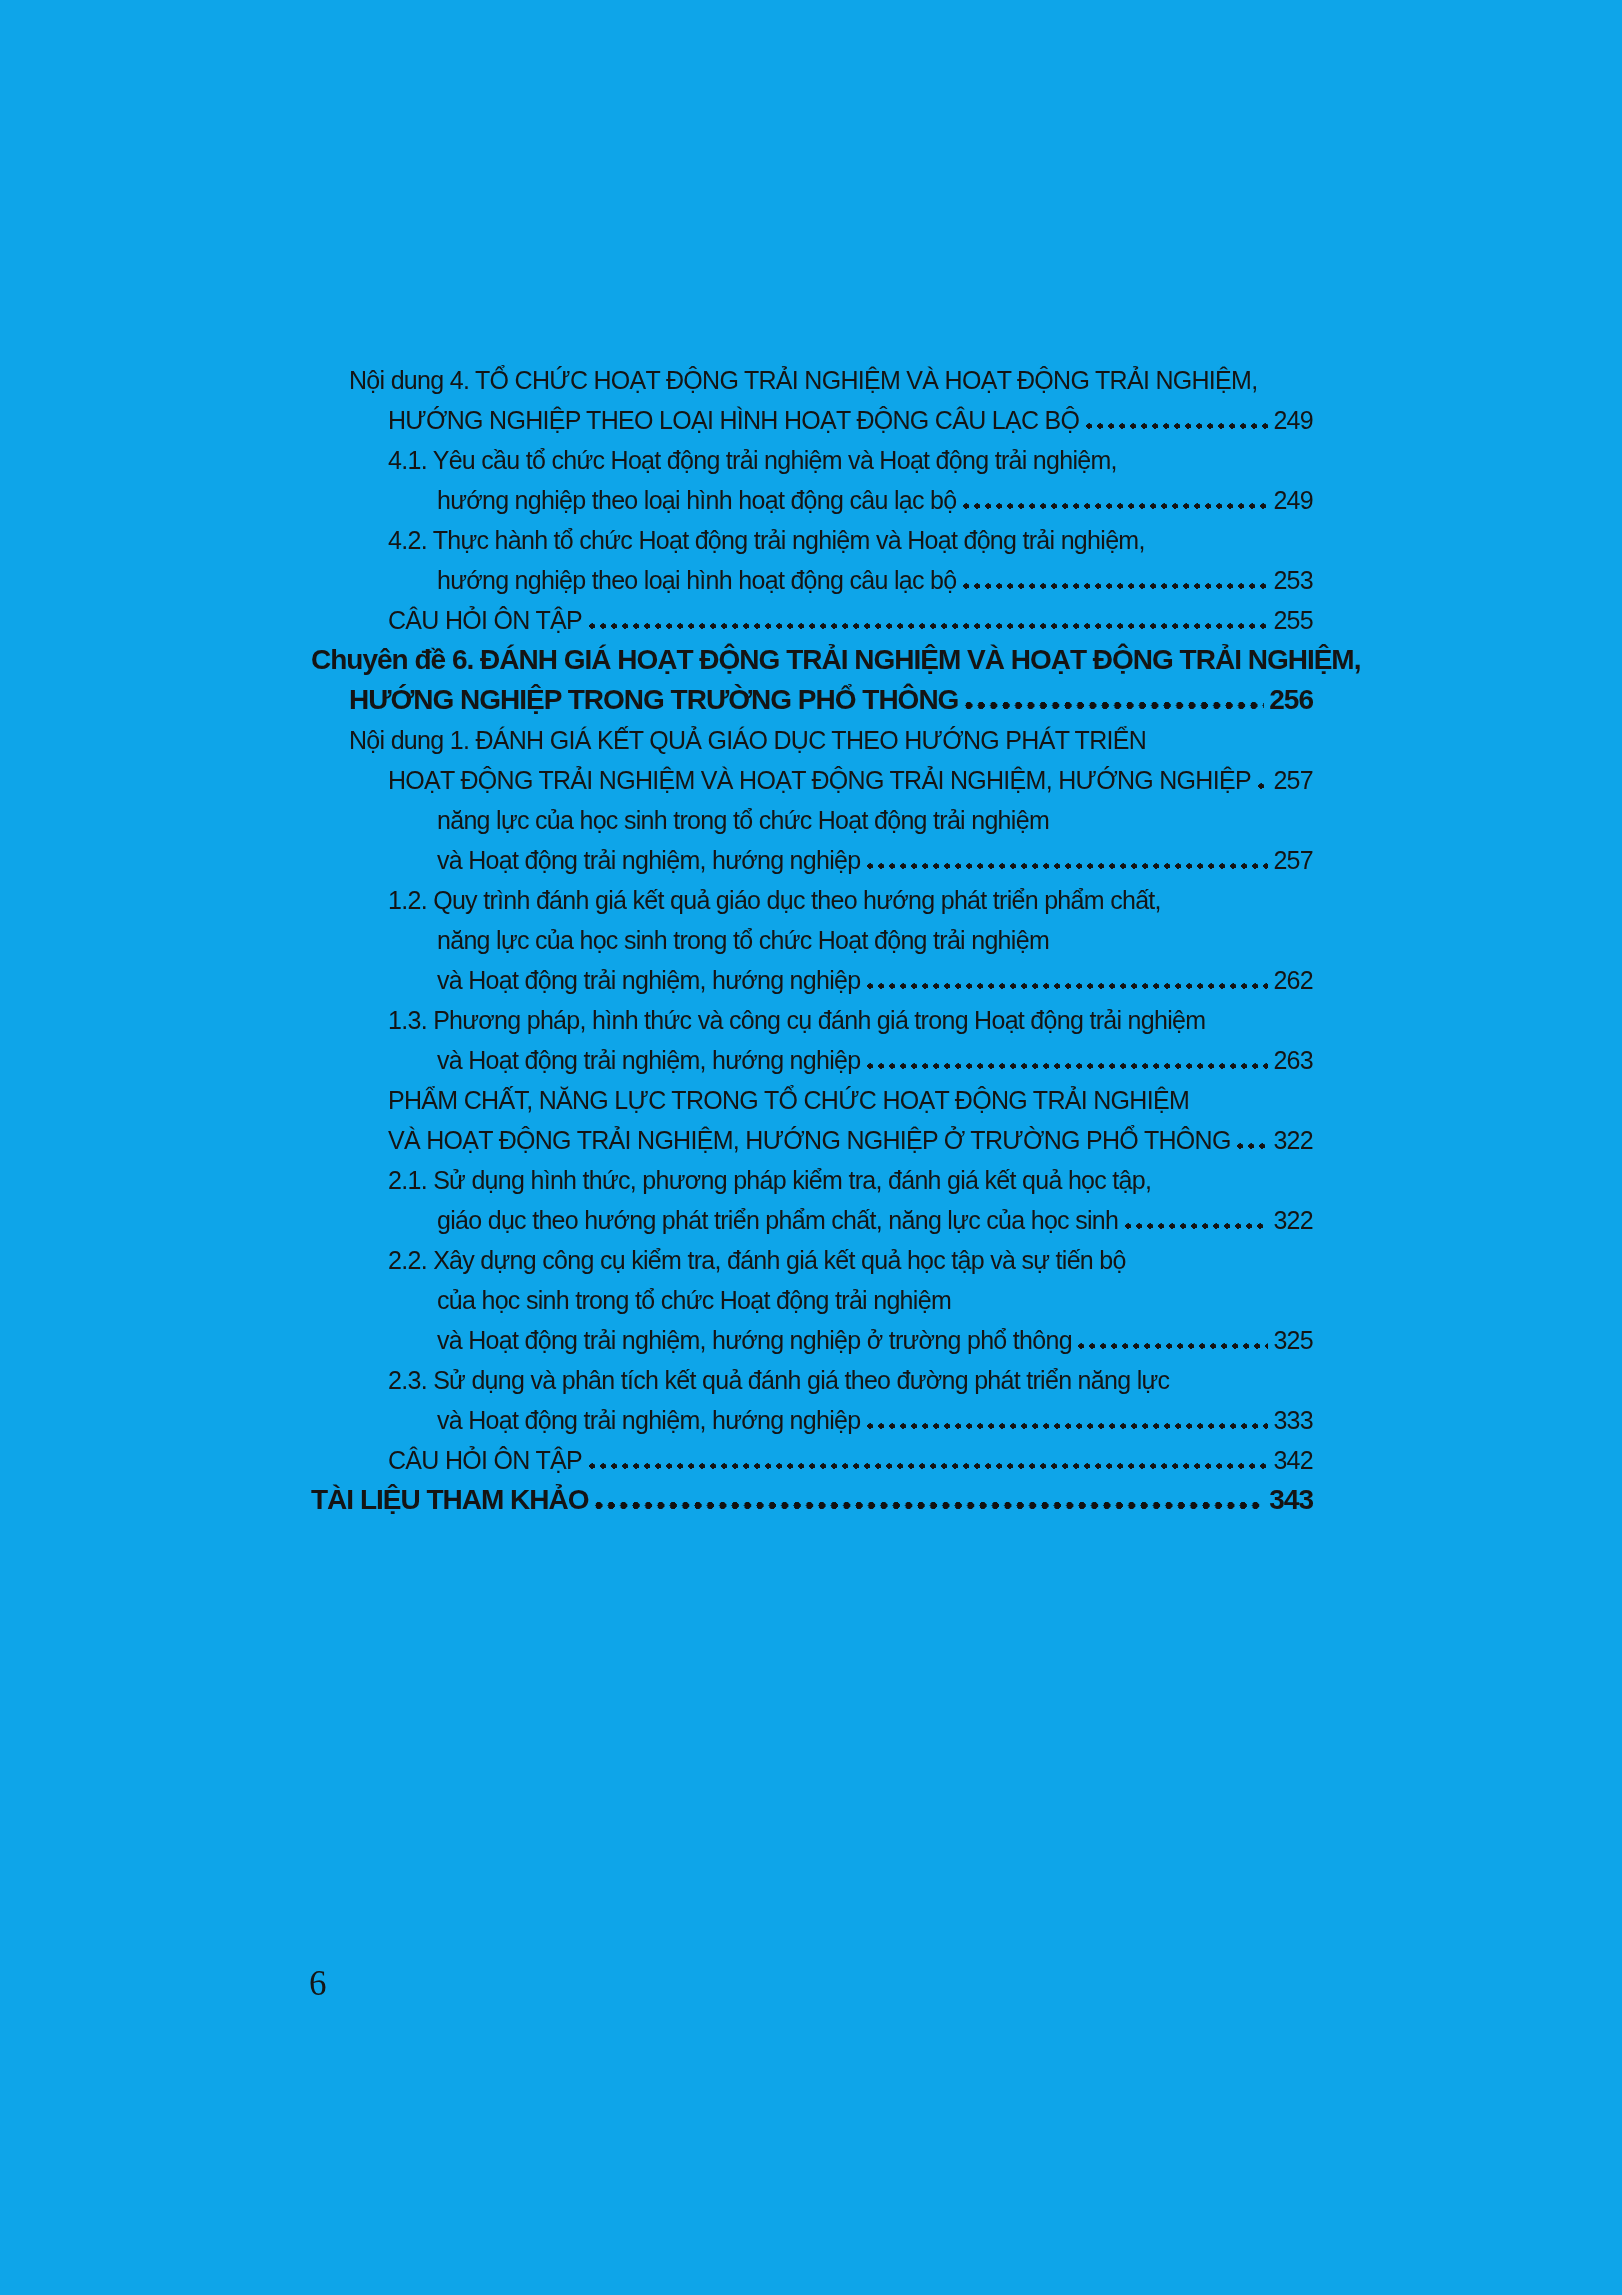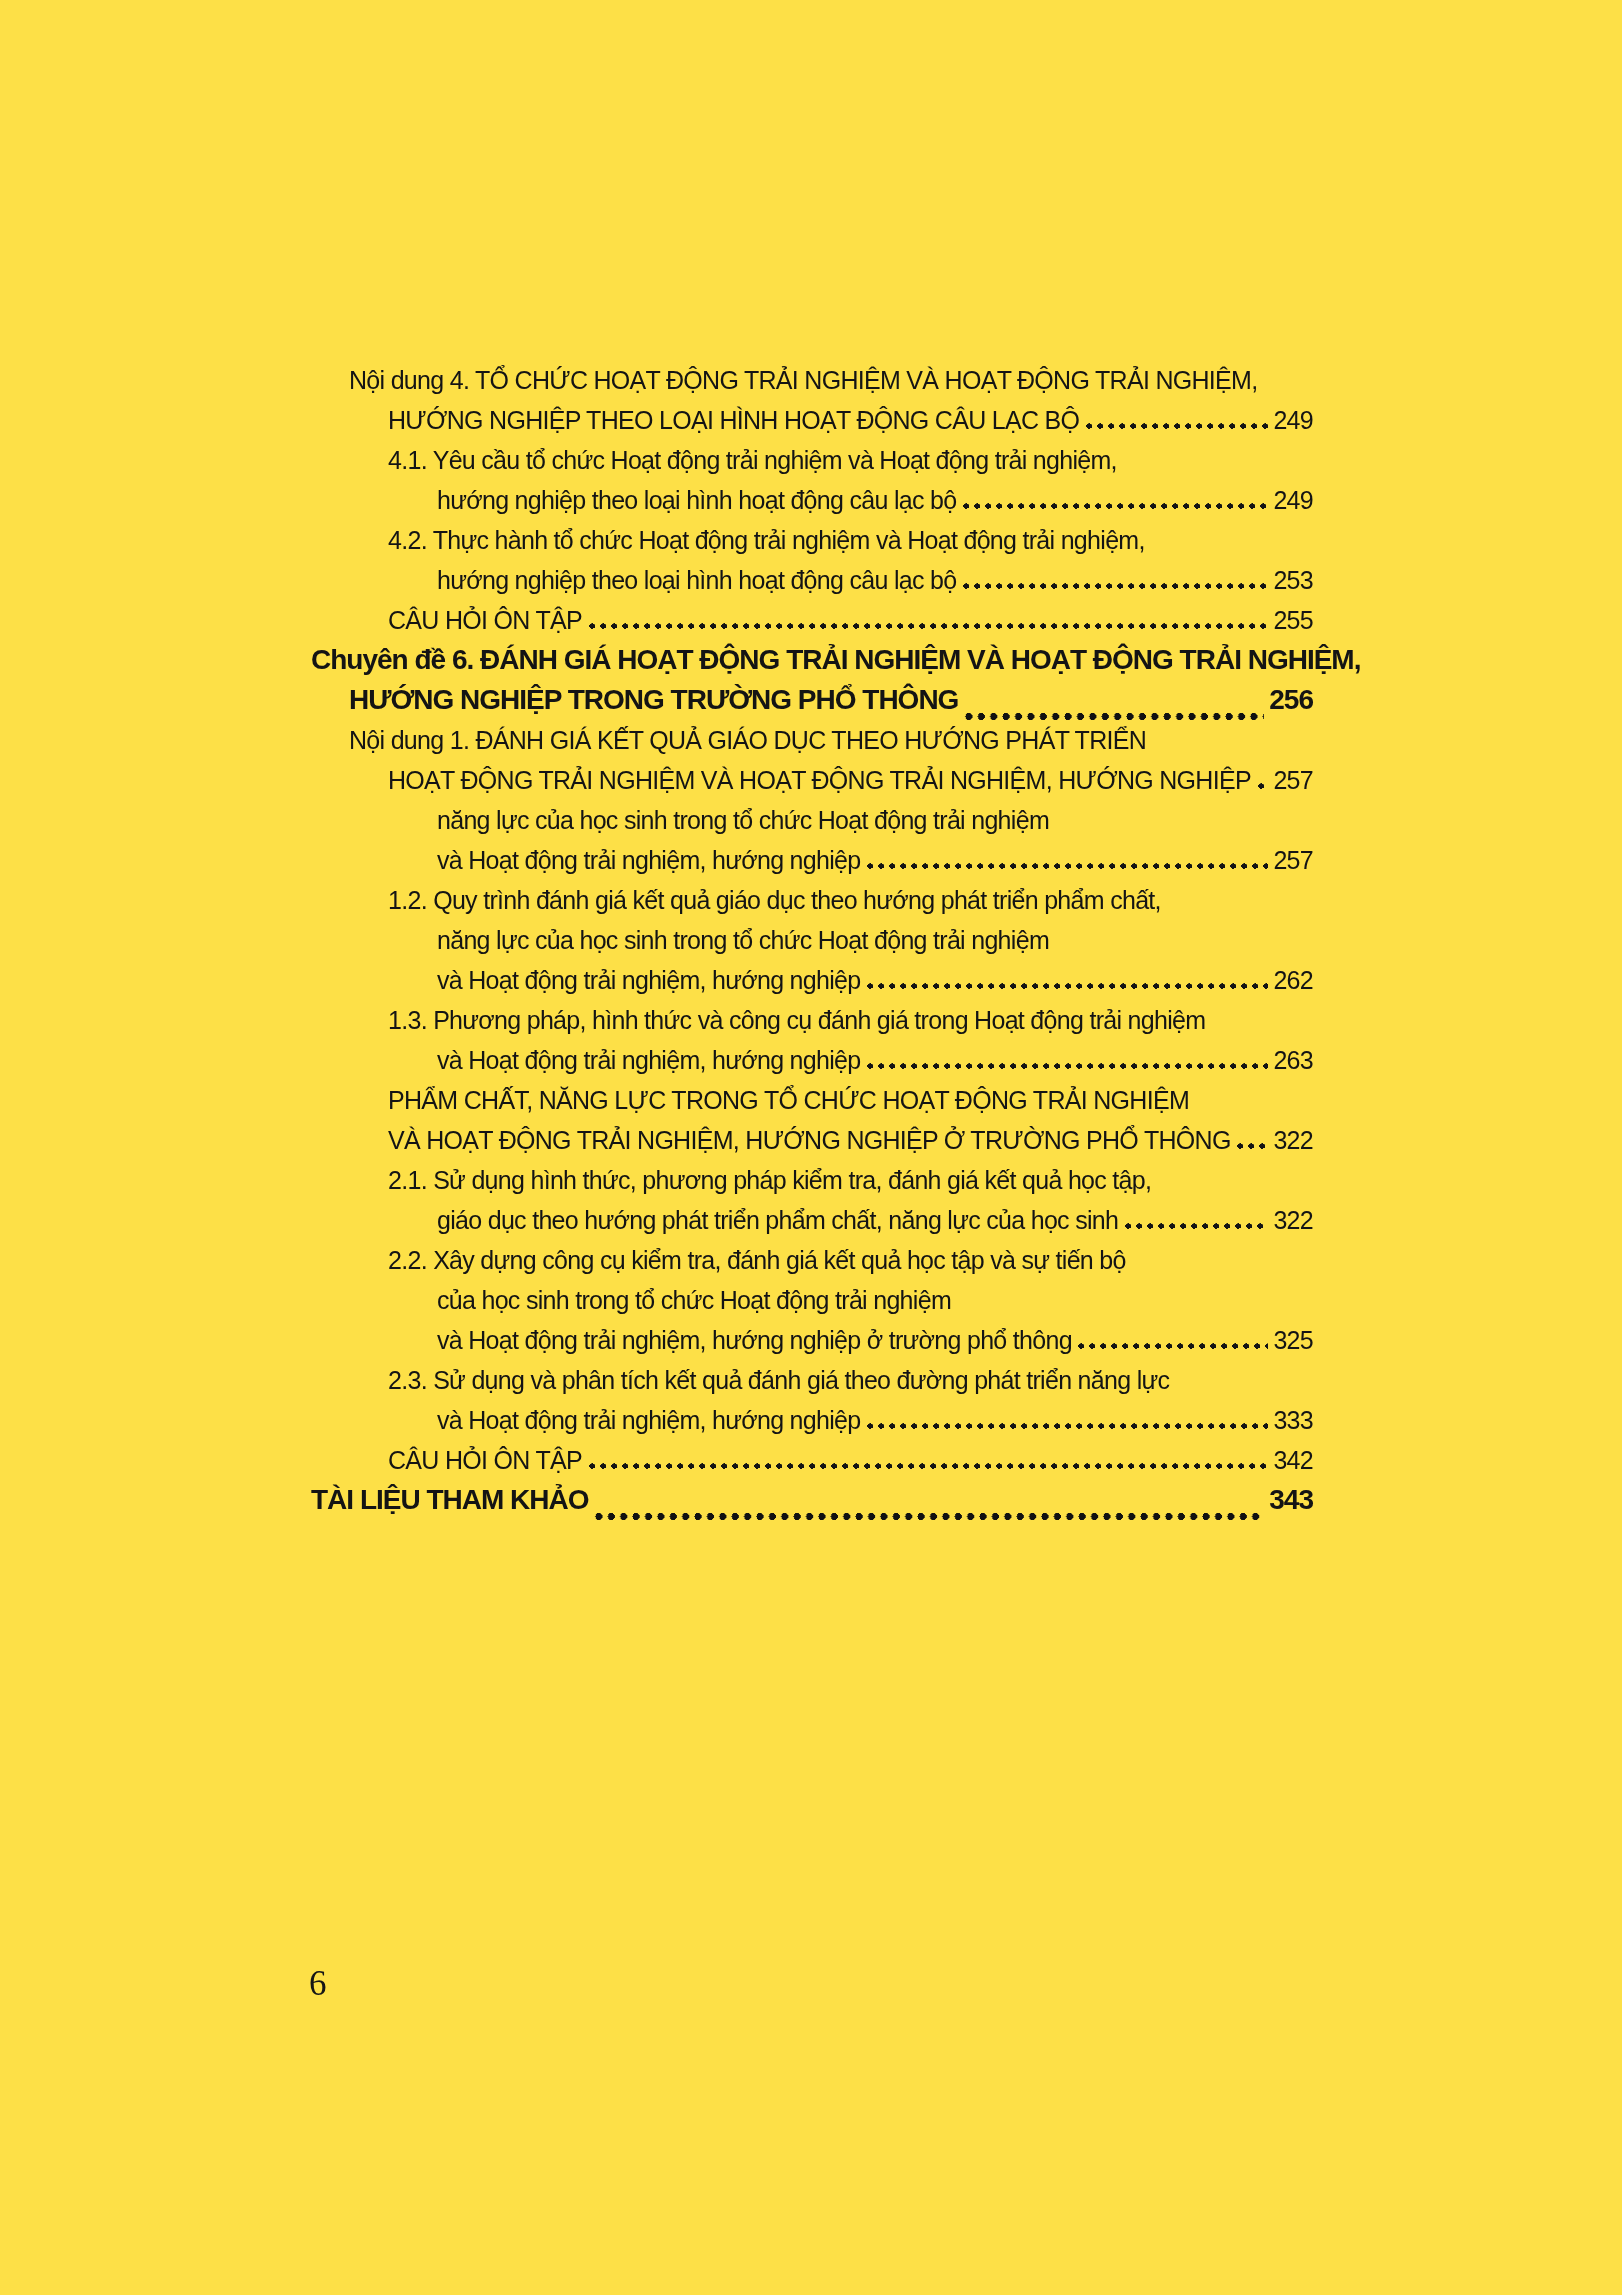--- a/index.html
+++ b/index.html
@@ -12,42 +12,41 @@
     position: relative;
     width: 1622px;
     height: 2295px;
     font-family: "Liberation Sans", "DejaVu Sans", sans-serif;
     color: #141414;
     overflow: hidden;
   }
   .page {
     position: absolute;
     inset: 0;
-    background: #fde047;
+    background: #0ea5e9;
   }
   .toc {
     position: absolute;
     left: 311px;
     top: 360px;
     width: 1002px;
   }
   .row {
     display: flex;
     align-items: baseline;
     height: 40px;
     line-height: 40px;
     font-size: 25px;
     letter-spacing: -0.7px;
     white-space: nowrap;
   }
   .row.bold {
     font-weight: bold;
     font-size: 28px;
     letter-spacing: -1px;
-    align-items: flex-end;
   }
   .row .txt {
     flex: 0 0 auto;
   }
   .row .leader {
     flex: 1 1 auto;
     min-width: 7.9px;
     height: 6.5px;
     margin: 0 5.2px 0 4.6px;
     background-image: radial-gradient(circle 2.9px at 5.2px 3.3px, #141414 97%, rgba(0,0,0,0) 100%);

